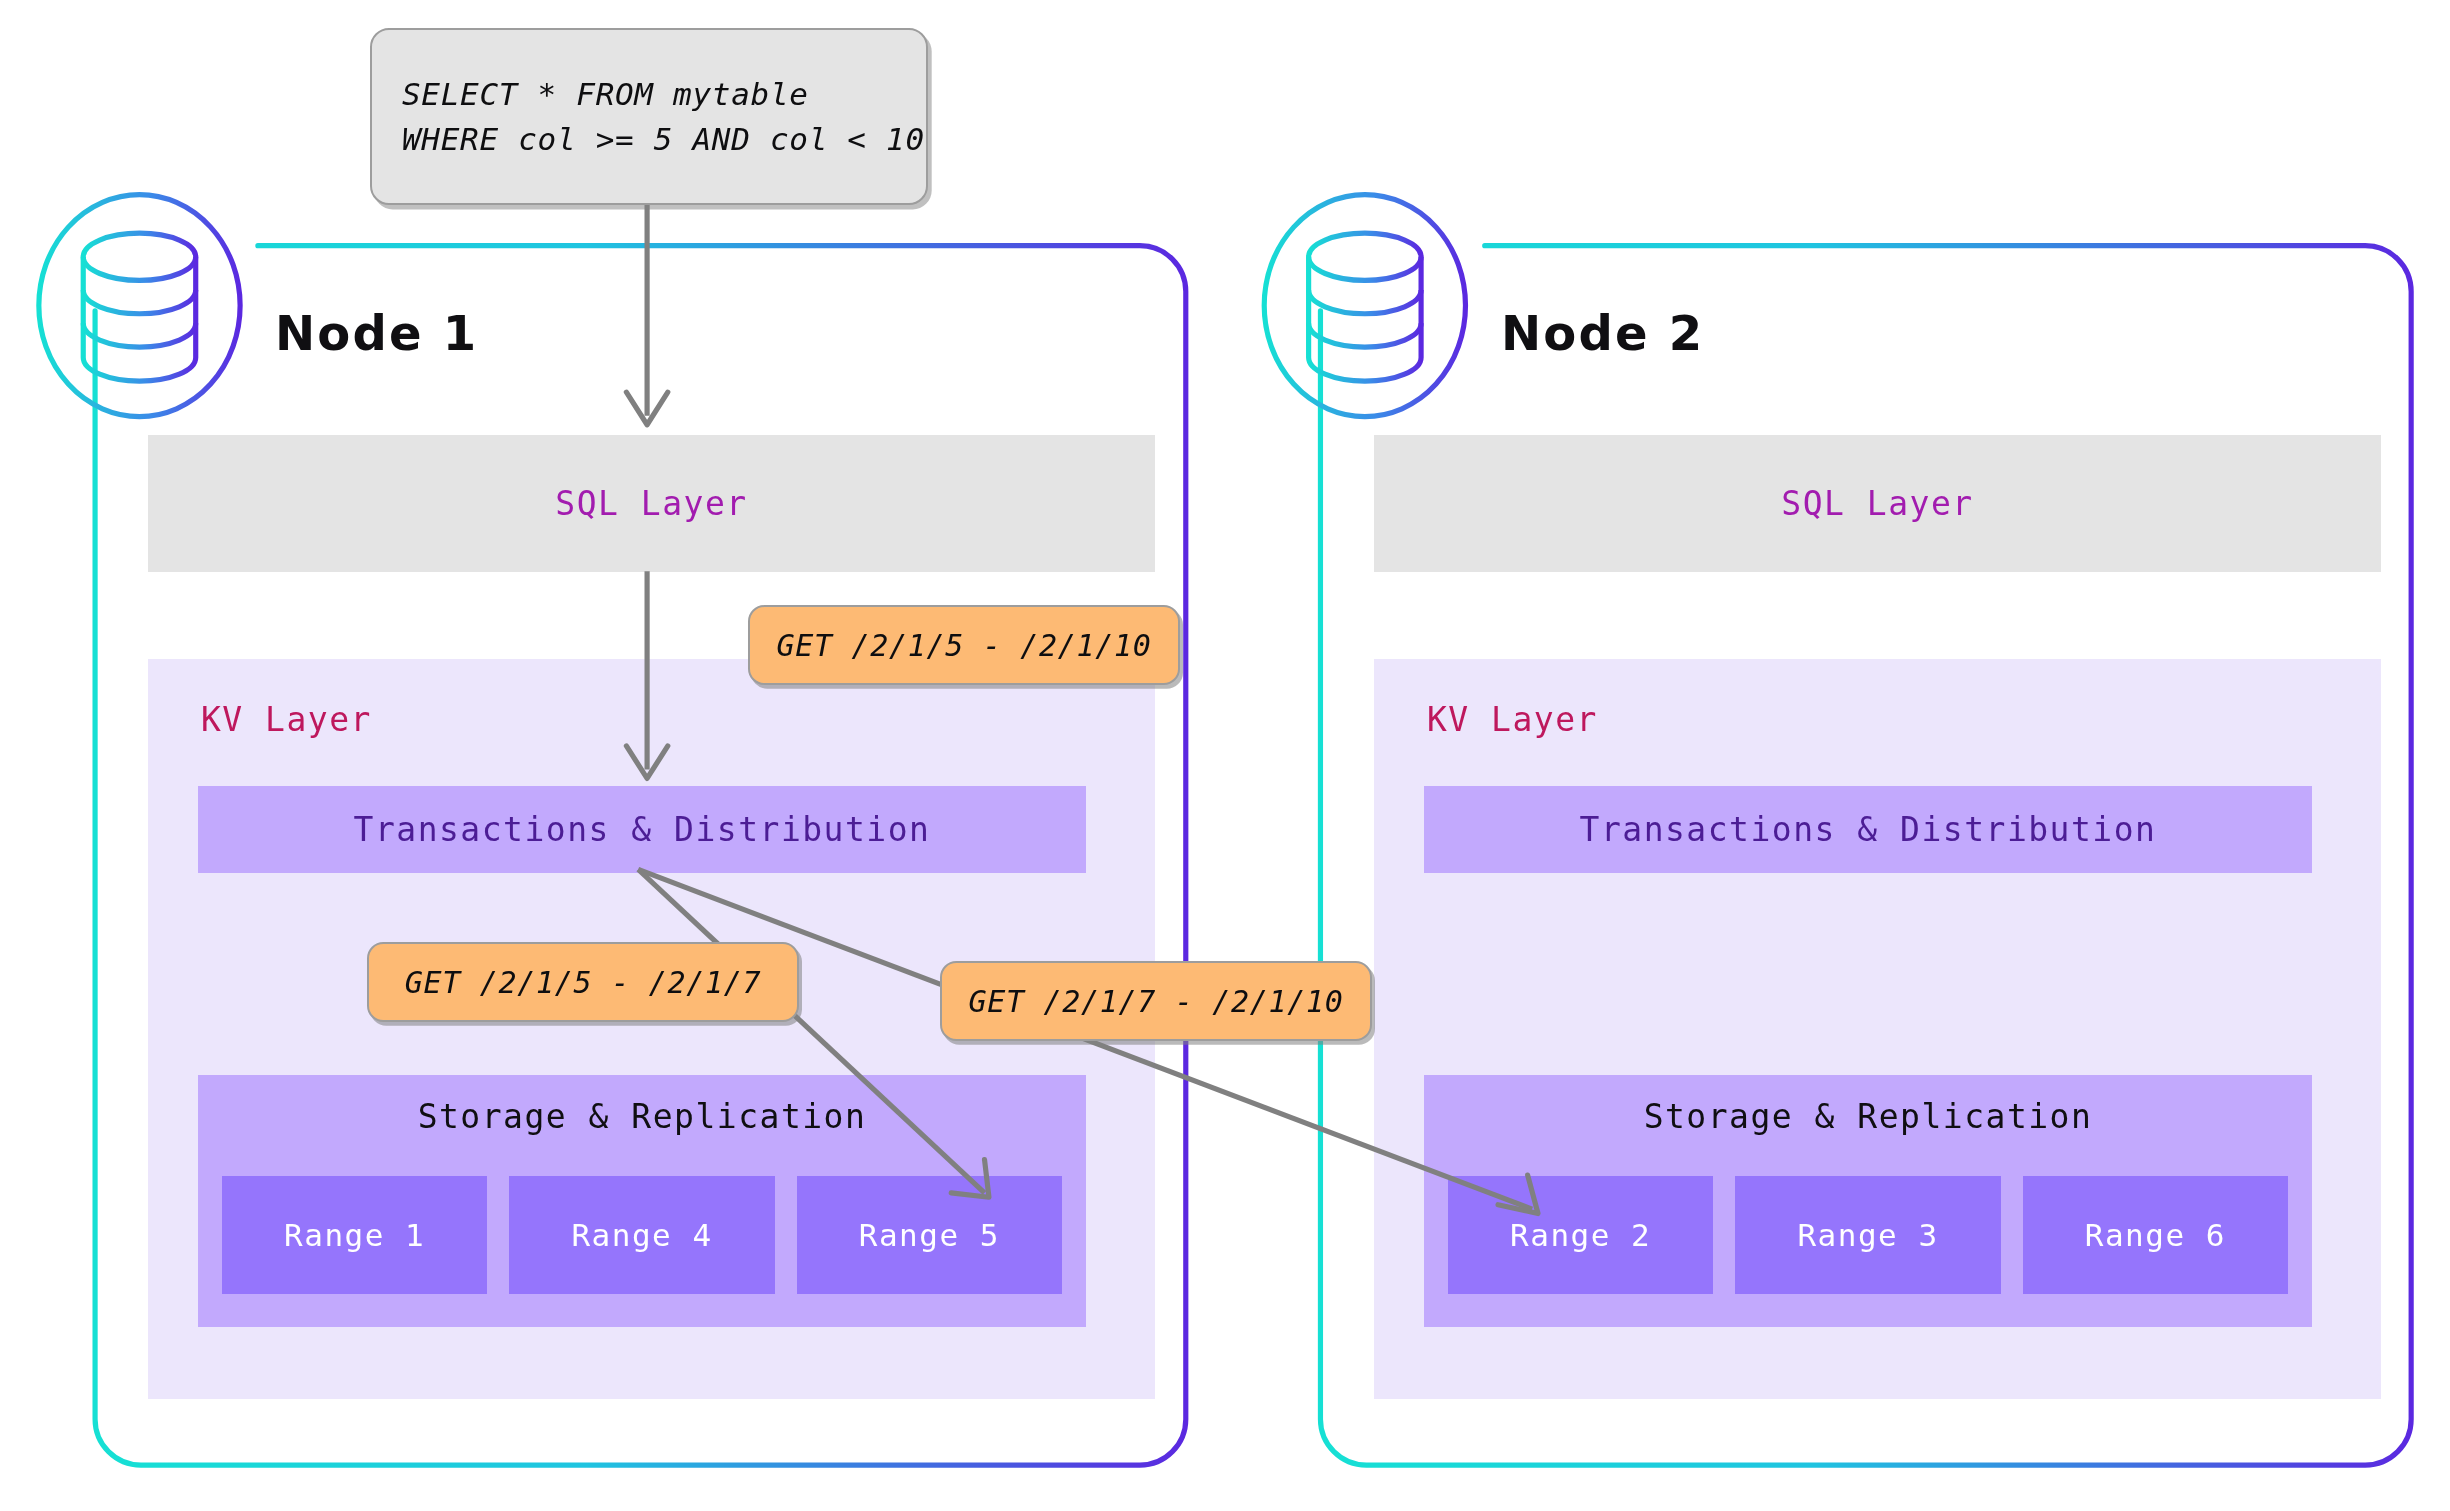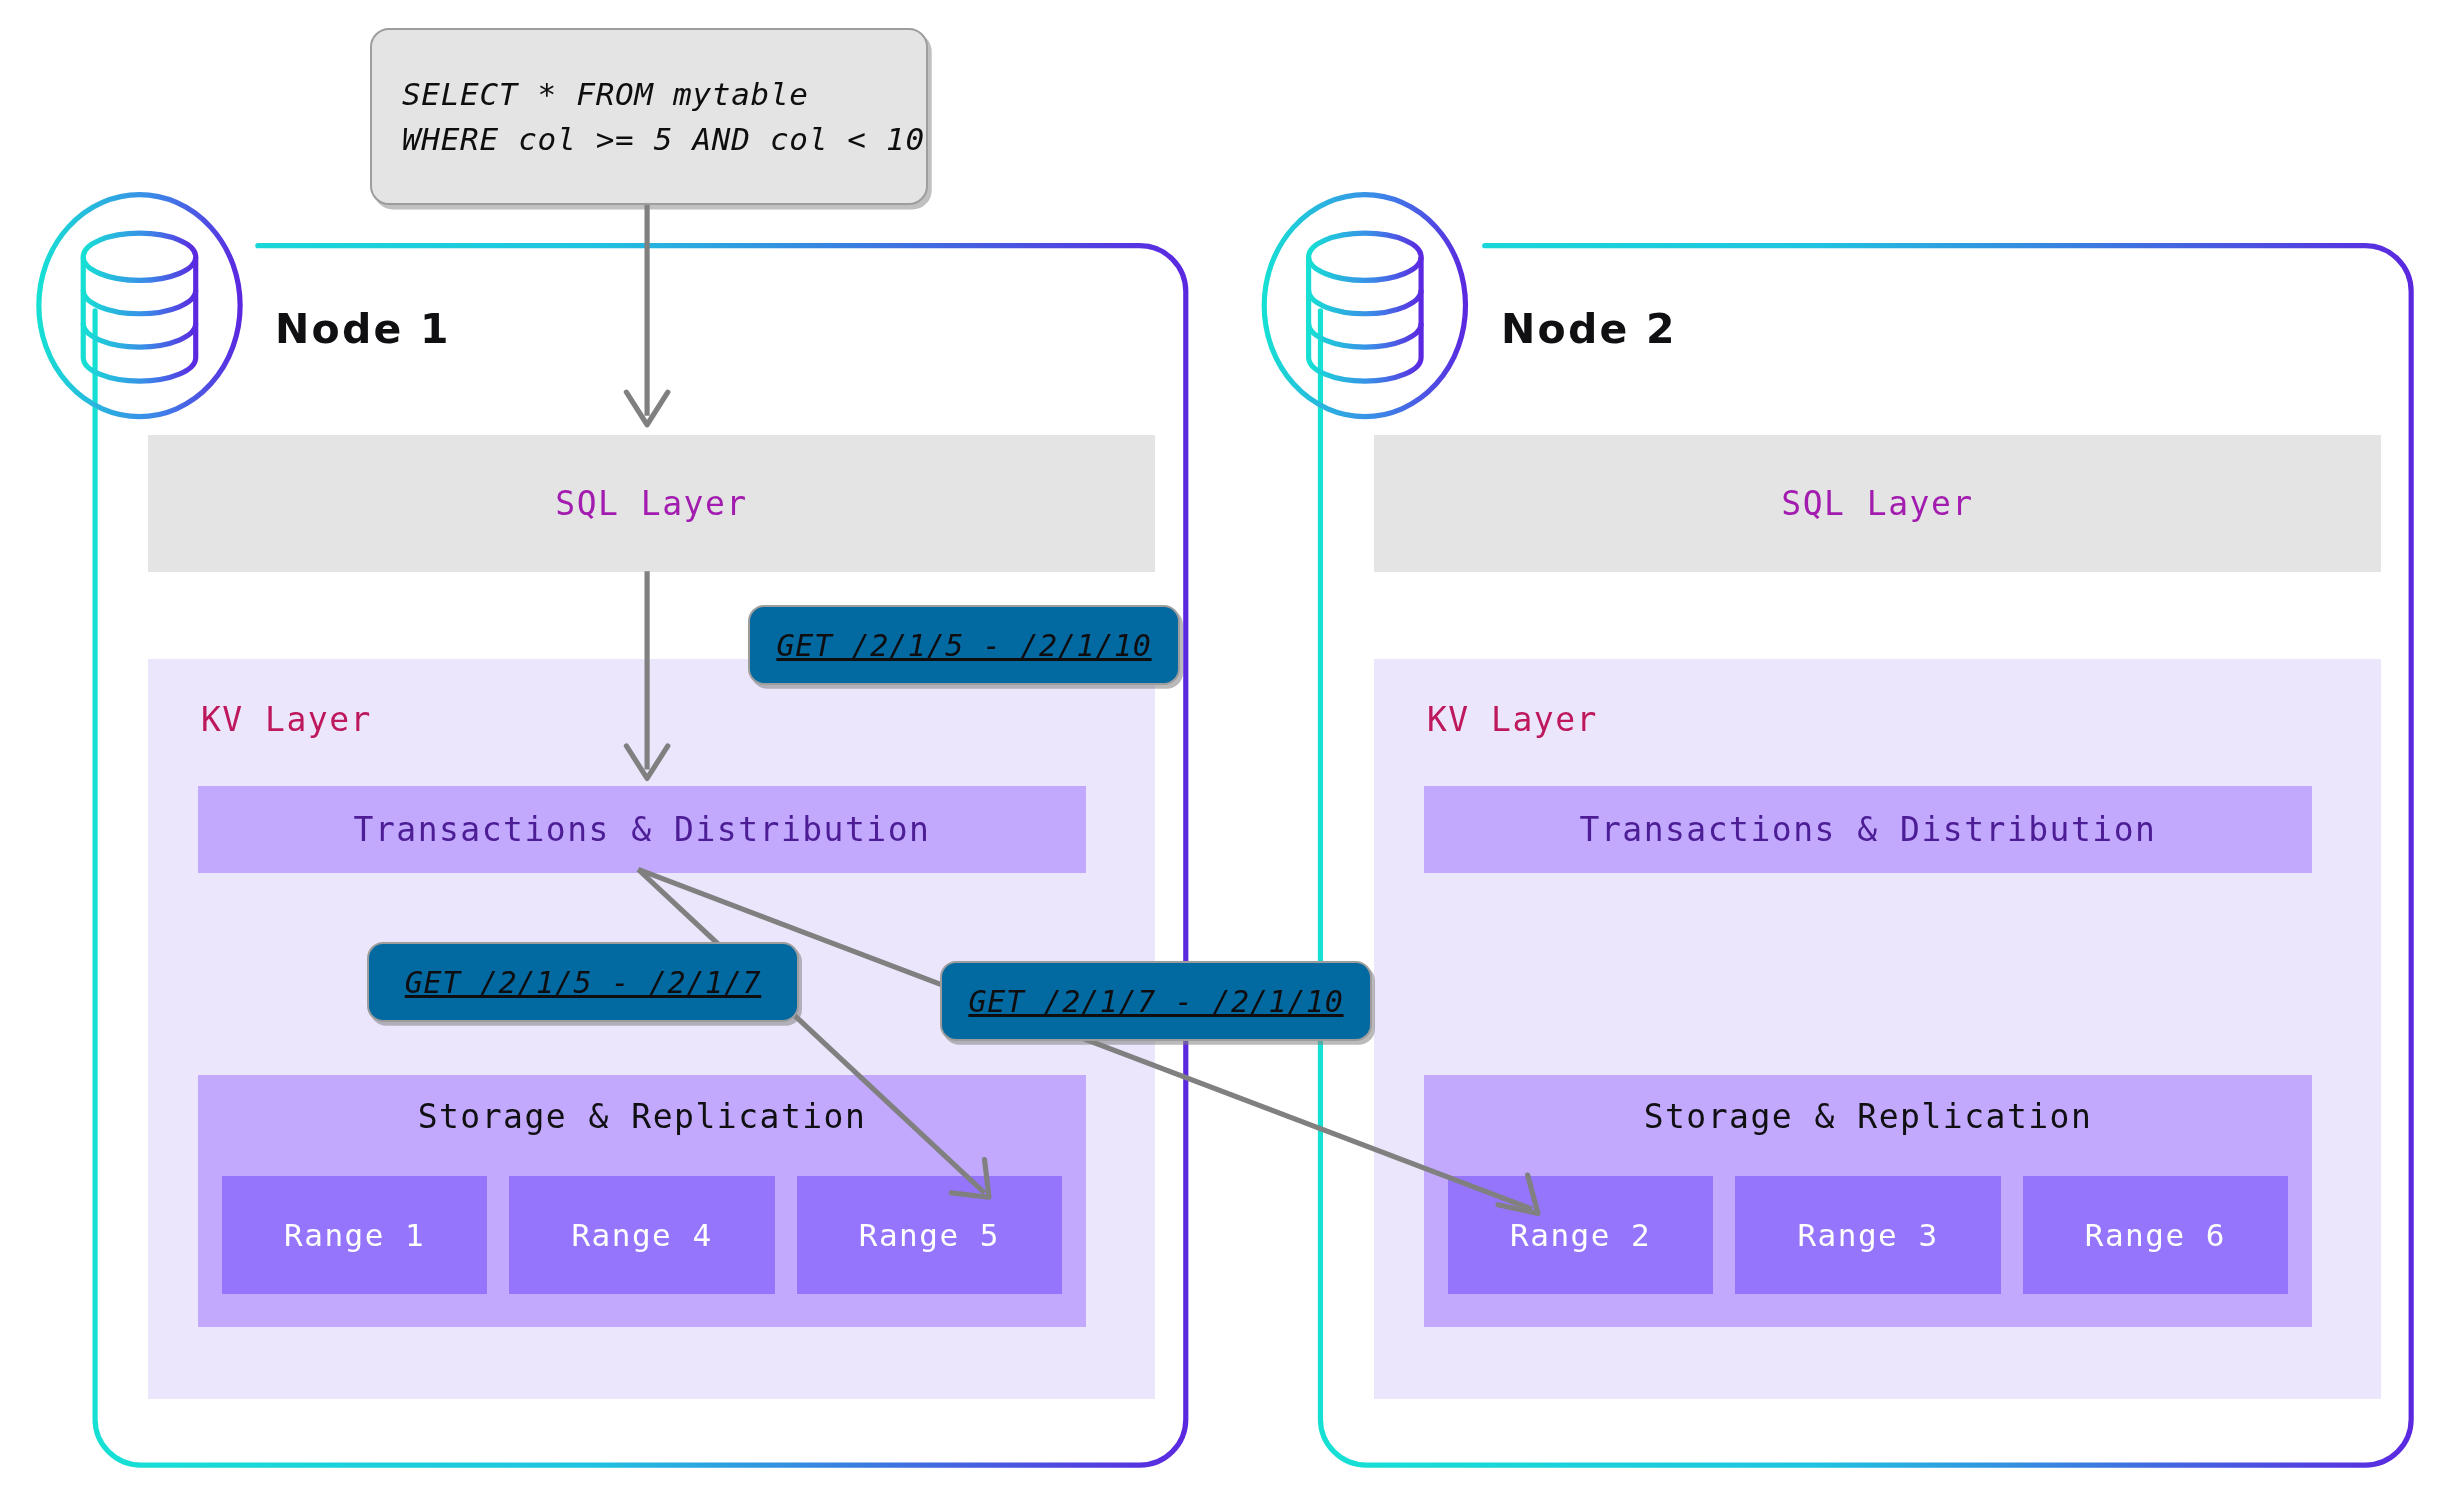--- a/index.html
+++ b/index.html
@@ -30,21 +30,21 @@
     height: 1511px;
     pointer-events: none;
     z-index: 5;
   }
 
   
   .node-label {
     position: absolute;
     font-family: "DejaVu Sans", sans-serif;
     font-weight: bold;
-    font-size: 41px;
+    font-size: 48px;
     color: #100f12;
     letter-spacing: 2.2px;
     white-space: nowrap;
     z-index: 3;
   }
 
   .sql-layer {
     position: absolute;
     background: #e4e4e4;
     display: flex;
@@ -116,34 +116,33 @@
     align-items: center;
     justify-content: center;
     font-size: 31px;
     color: #ffffff;
     letter-spacing: 1.5px;
   }
 
   
   .callout {
     position: absolute;
-    background: #0369a1;
+    background: #fdba74;
     border: 2.2px solid #9d9d9d;
     border-radius: 16.3px;
     box-shadow: 3px 3.7px 0 rgba(130,130,130,0.55);
     display: flex;
     align-items: center;
     justify-content: center;
     font-style: italic;
     font-size: 30px;
     color: #0e0e10;
     letter-spacing: 0.7px;
     white-space: pre;
     z-index: 8;
-    text-decoration: underline;
   }
 
   .sql-query {
     position: absolute;
     background: #e4e4e4;
     border: 2.2px solid #9d9d9d;
     border-radius: 19px;
     box-shadow: 3.7px 4.4px 0 rgba(130,130,130,0.5);
     display: flex;
     flex-direction: column;

